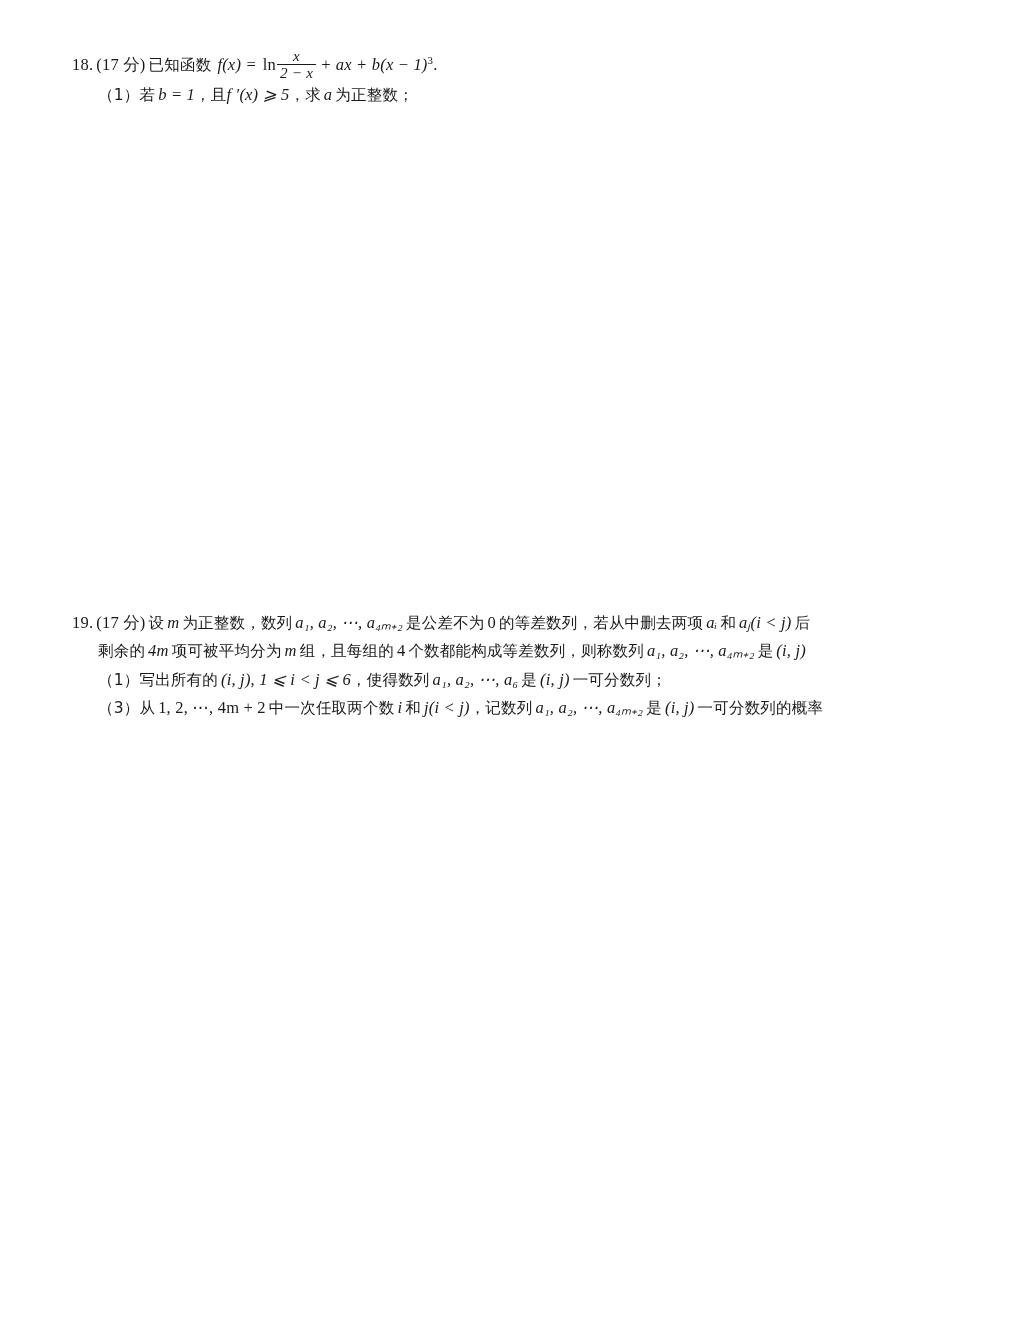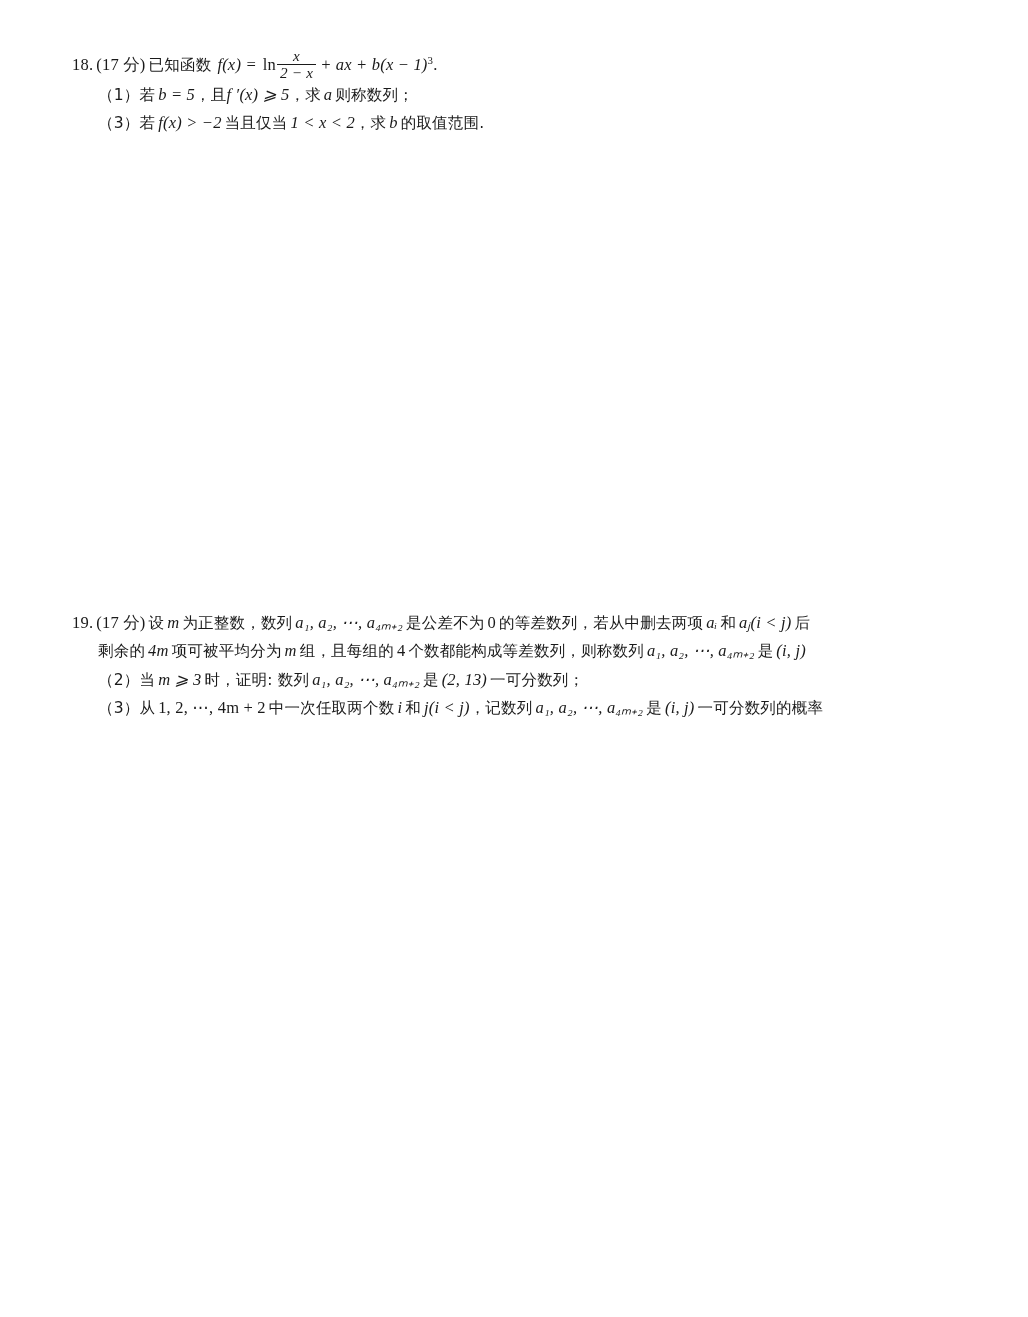--- a/index.html
+++ b/index.html
@@ -81,45 +81,42 @@
 
 <div class="page">
 
   <div class="problem p18">
 
     <div class="prob-line">
       <span class="num">18.</span><span class="sp"></span><span class="num">(17 分)</span><span class="sp"></span><span class="cn">已知函数</span><span class="sp-w"></span><span class="it">f(x) =</span><span class="sp-w"></span><span class="num">ln</span><span class="frac"><span class="top it">x</span><span class="bot it">2 − x</span></span><span class="sp"></span><span class="it">+ ax + b(x − 1)</span><sup class="num">3</sup><span class="num">.</span>
     </div>
 
     <div class="prob-line indent">
-      <span class="cn">（1）</span><span class="cn">若</span><span class="sp"></span><span class="it">b = 5</span><span class="cn">，且</span><span class="it">f ′(x) ⩾ 5</span><span class="cn">，求</span><span class="sp"></span><span class="it">a</span><span class="sp"></span><span class="cn">则称数列；</span>
+      <span class="cn">（1）</span><span class="cn">若</span><span class="sp"></span><span class="it">b = 1</span><span class="cn">，且</span><span class="it">f ′(x) ⩾ 5</span><span class="cn">，求</span><span class="sp"></span><span class="it">a</span><span class="sp"></span><span class="cn">为正整数；</span>
     </div>
 
 
-    <div class="prob-line indent">
-      <span class="cn">（3）</span><span class="cn">若</span><span class="sp"></span><span class="it">f(x) &gt; −2</span><span class="sp"></span><span class="cn">当且仅当</span><span class="sp"></span><span class="it">1 &lt; x &lt; 2</span><span class="cn">，求</span><span class="sp"></span><span class="it">b</span><span class="sp"></span><span class="cn">的取值范围.</span>
-    </div>
 
   </div>
 
   <div class="problem p19">
 
     <div class="prob-line">
       <span class="num">19.</span><span class="sp"></span><span class="num">(17 分)</span><span class="sp"></span><span class="cn">设</span><span class="sp"></span><span class="it">m</span><span class="sp"></span><span class="cn">为正整数，数列</span><span class="sp"></span><span class="it">a₁, a₂, ⋯, a₄ₘ₊₂</span><span class="sp"></span><span class="cn">是公差不为</span><span class="sp"></span><span class="num">0</span><span class="sp"></span><span class="cn">的等差数列，若从中删去两项</span><span class="sp"></span><span class="it">aᵢ</span><span class="sp"></span><span class="cn">和</span><span class="sp"></span><span class="it">aⱼ(i &lt; j)</span><span class="sp"></span><span class="cn">后</span>
     </div>
 
     <div class="prob-line indent">
       <span class="cn">剩余的</span><span class="sp"></span><span class="it">4m</span><span class="sp"></span><span class="cn">项可被平均分为</span><span class="sp"></span><span class="it">m</span><span class="sp"></span><span class="cn">组，且每组的</span><span class="sp"></span><span class="num">4</span><span class="sp"></span><span class="cn">个数都能构成等差数列，则称数列</span><span class="sp"></span><span class="it">a₁, a₂, ⋯, a₄ₘ₊₂</span><span class="sp"></span><span class="cn">是</span><span class="sp"></span><span class="it">(i, j)</span>
     </div>
 
 
+    <div class="prob-line indent">
+      <span class="cn">（1）</span><span class="cn">写出所有的</span><span class="sp"></span><span class="it">(i, j), 1 ⩽ i &lt; j ⩽ 6</span><span class="cn">，使得数列</span><span class="sp"></span><span class="it">a₁, a₂, ⋯, a₆</span><span class="sp"></span><span class="cn">是</span><span class="sp"></span><span class="it">(i, j)</span><span class="sp"></span><span class="cn">一可分数列；</span>
+    </div>
 
-    <div class="prob-line indent">
-      <span class="cn">（2）</span><span class="cn">当</span><span class="sp"></span><span class="it">m ⩾ 3</span><span class="sp"></span><span class="cn">时，证明: 数列</span><span class="sp"></span><span class="it">a₁, a₂, ⋯, a₄ₘ₊₂</span><span class="sp"></span><span class="cn">是</span><span class="sp"></span><span class="it">(2, 13)</span><span class="sp"></span><span class="cn">一可分数列；</span>
-    </div>
 
     <div class="prob-line indent">
       <span class="cn">（3）</span><span class="cn">从</span><span class="sp"></span><span class="num">1, 2, ⋯, 4m + 2</span><span class="sp"></span><span class="cn">中一次任取两个数</span><span class="sp"></span><span class="it">i</span><span class="sp"></span><span class="cn">和</span><span class="sp"></span><span class="it">j(i &lt; j)</span><span class="cn">，记数列</span><span class="sp"></span><span class="it">a₁, a₂, ⋯, a₄ₘ₊₂</span><span class="sp"></span><span class="cn">是</span><span class="sp"></span><span class="it">(i, j)</span><span class="sp"></span><span class="cn">一可分数列的概率</span>
     </div>
 
 
   </div>
 
 </div>
 

